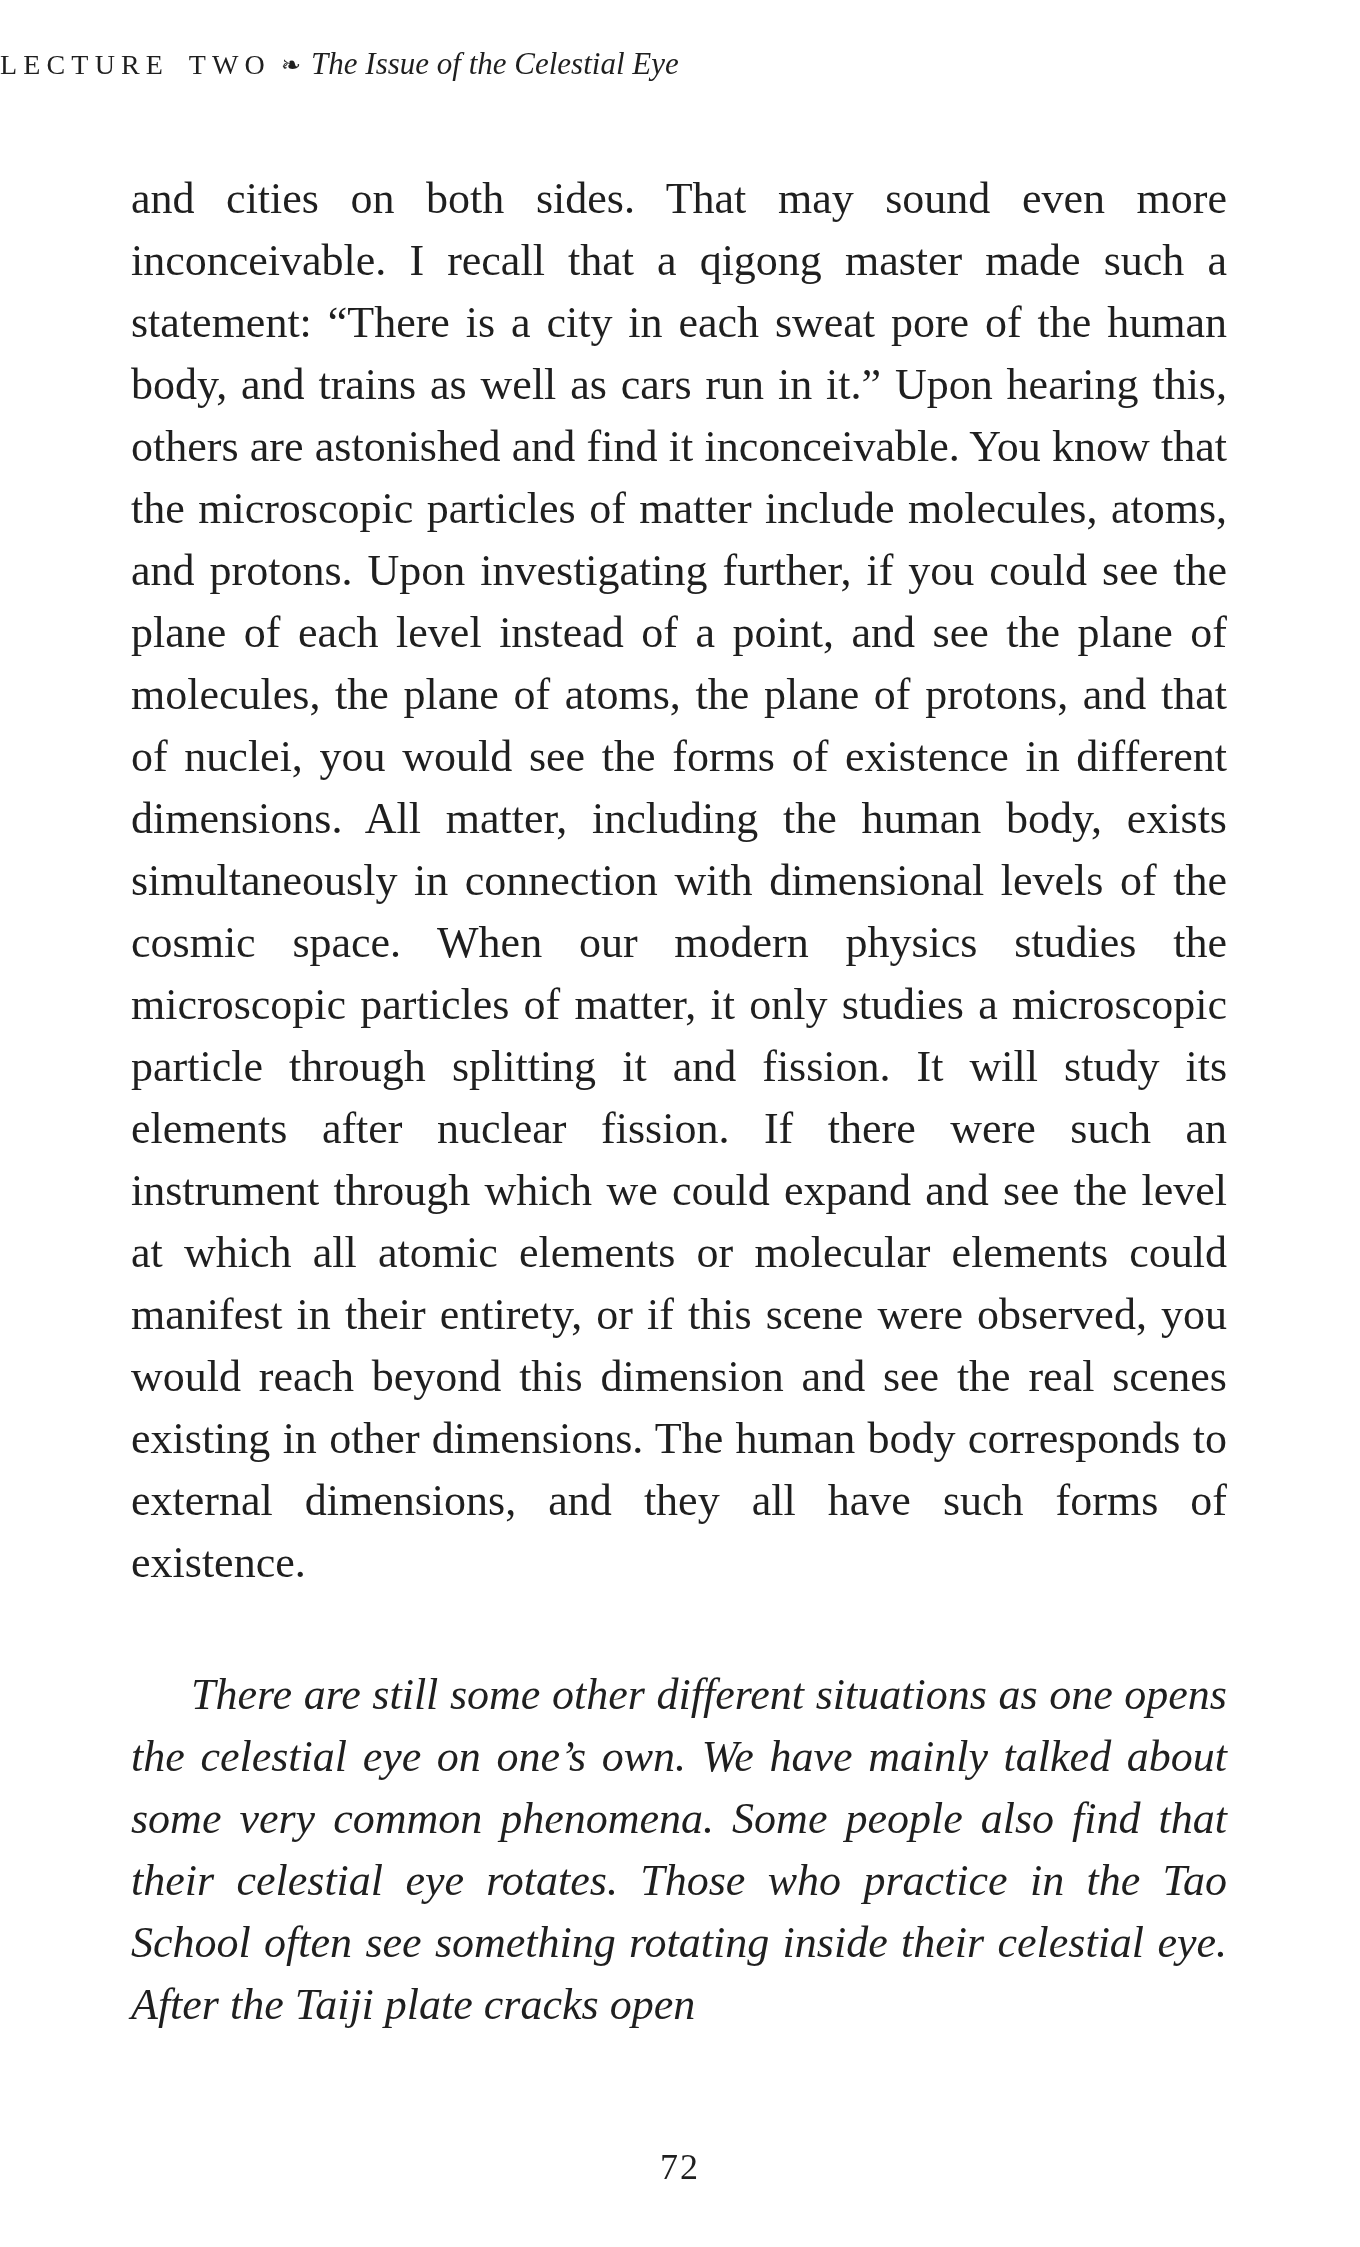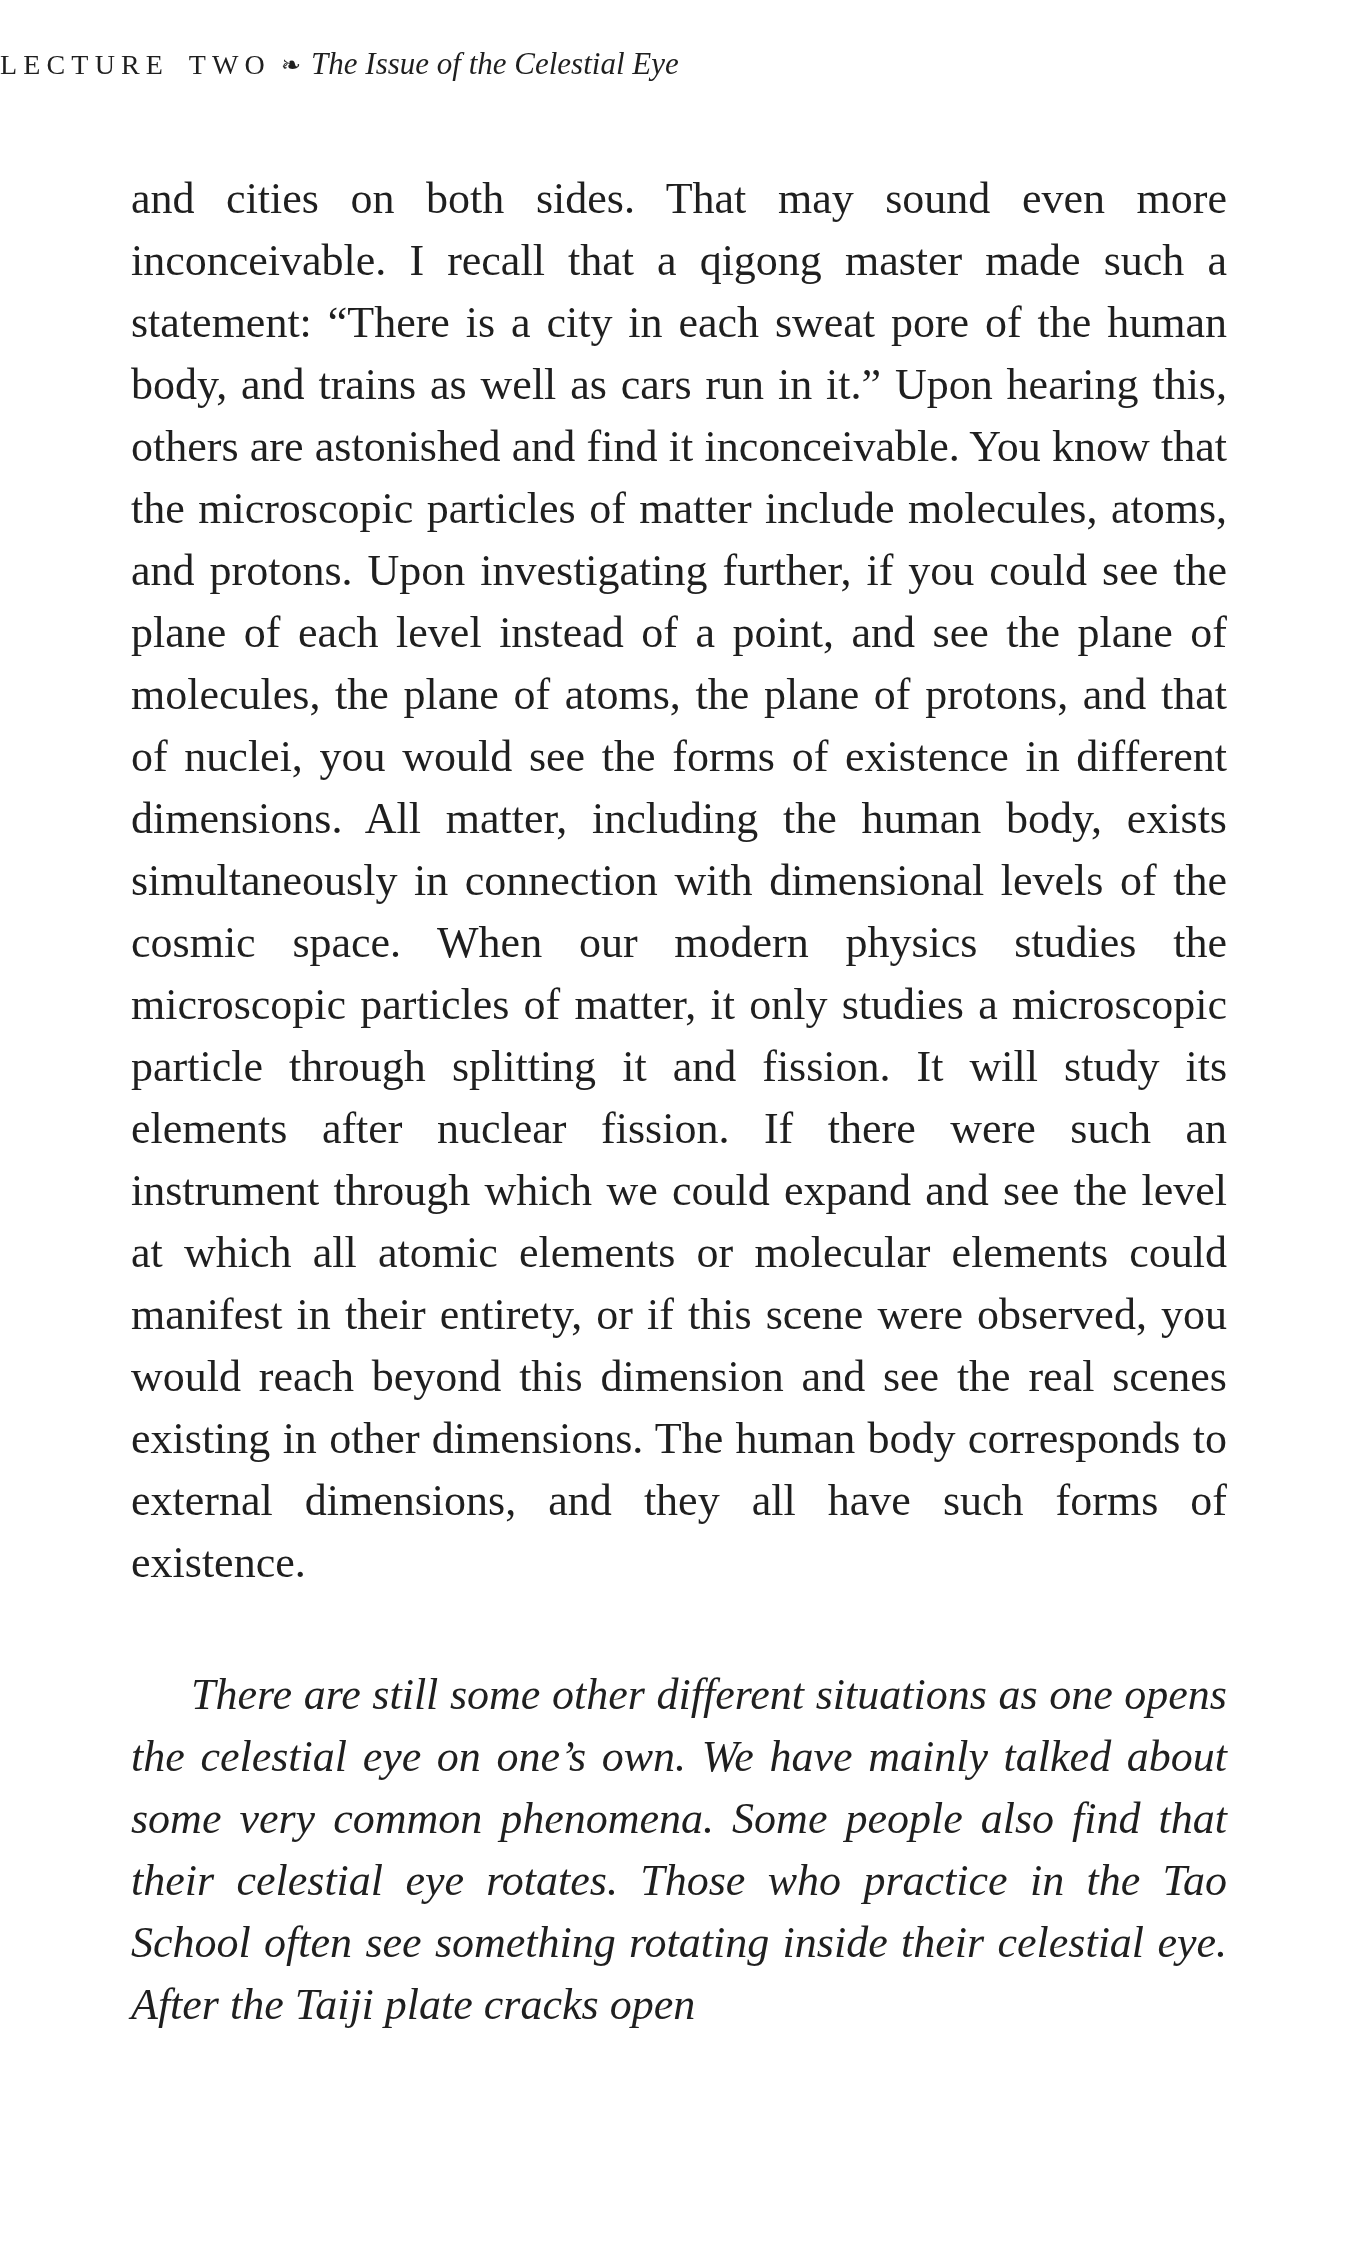--- a/index.html
+++ b/index.html
@@ -91,14 +91,15 @@
     <span class="header-label">LECTURE TWO</span>
     <span class="header-ornament">❧</span>
     <span class="header-title">The Issue of the Celestial Eye</span>
   </div>
 
   <div class="body-text">
     <p>and cities on both sides. That may sound even more inconceivable. I recall that a qigong master made such a statement: “There is a city in each sweat pore of the human body, and trains as well as cars run in it.” Upon hearing this, others are astonished and find it inconceivable. You know that the microscopic particles of matter include molecules, atoms, and protons. Upon investigating further, if you could see the plane of each level instead of a point, and see the plane of molecules, the plane of atoms, the plane of protons, and that of nuclei, you would see the forms of existence in different dimensions. All matter, including the human body, exists simultaneously in connection with dimensional levels of the cosmic space. When our modern physics studies the microscopic particles of matter, it only studies a microscopic particle through splitting it and fission. It will study its elements after nuclear fission. If there were such an instrument through which we could expand and see the level at which all atomic elements or molecular elements could manifest in their entirety, or if this scene were observed, you would reach beyond this dimension and see the real scenes existing in other dimensions. The human body corresponds to external dimensions, and they all have such forms of existence.</p>
     <p class="indented">There are still some other different situations as one opens the celestial eye on one’s own. We have mainly talked about some very common phenomena. Some people also find that their celestial eye rotates. Those who practice in the Tao School often see something rotating inside their celestial eye. After the Taiji plate cracks open</p>
   </div>
 
+  <div class="page-number">72</div>
 
 </div>
 
 </body></html>

